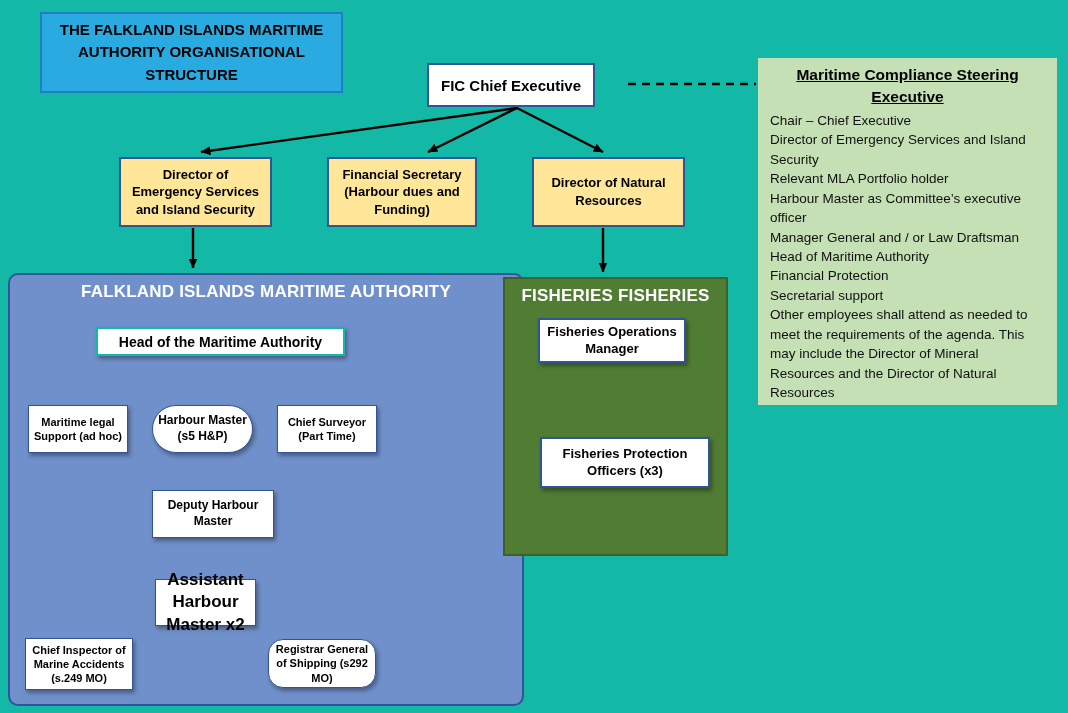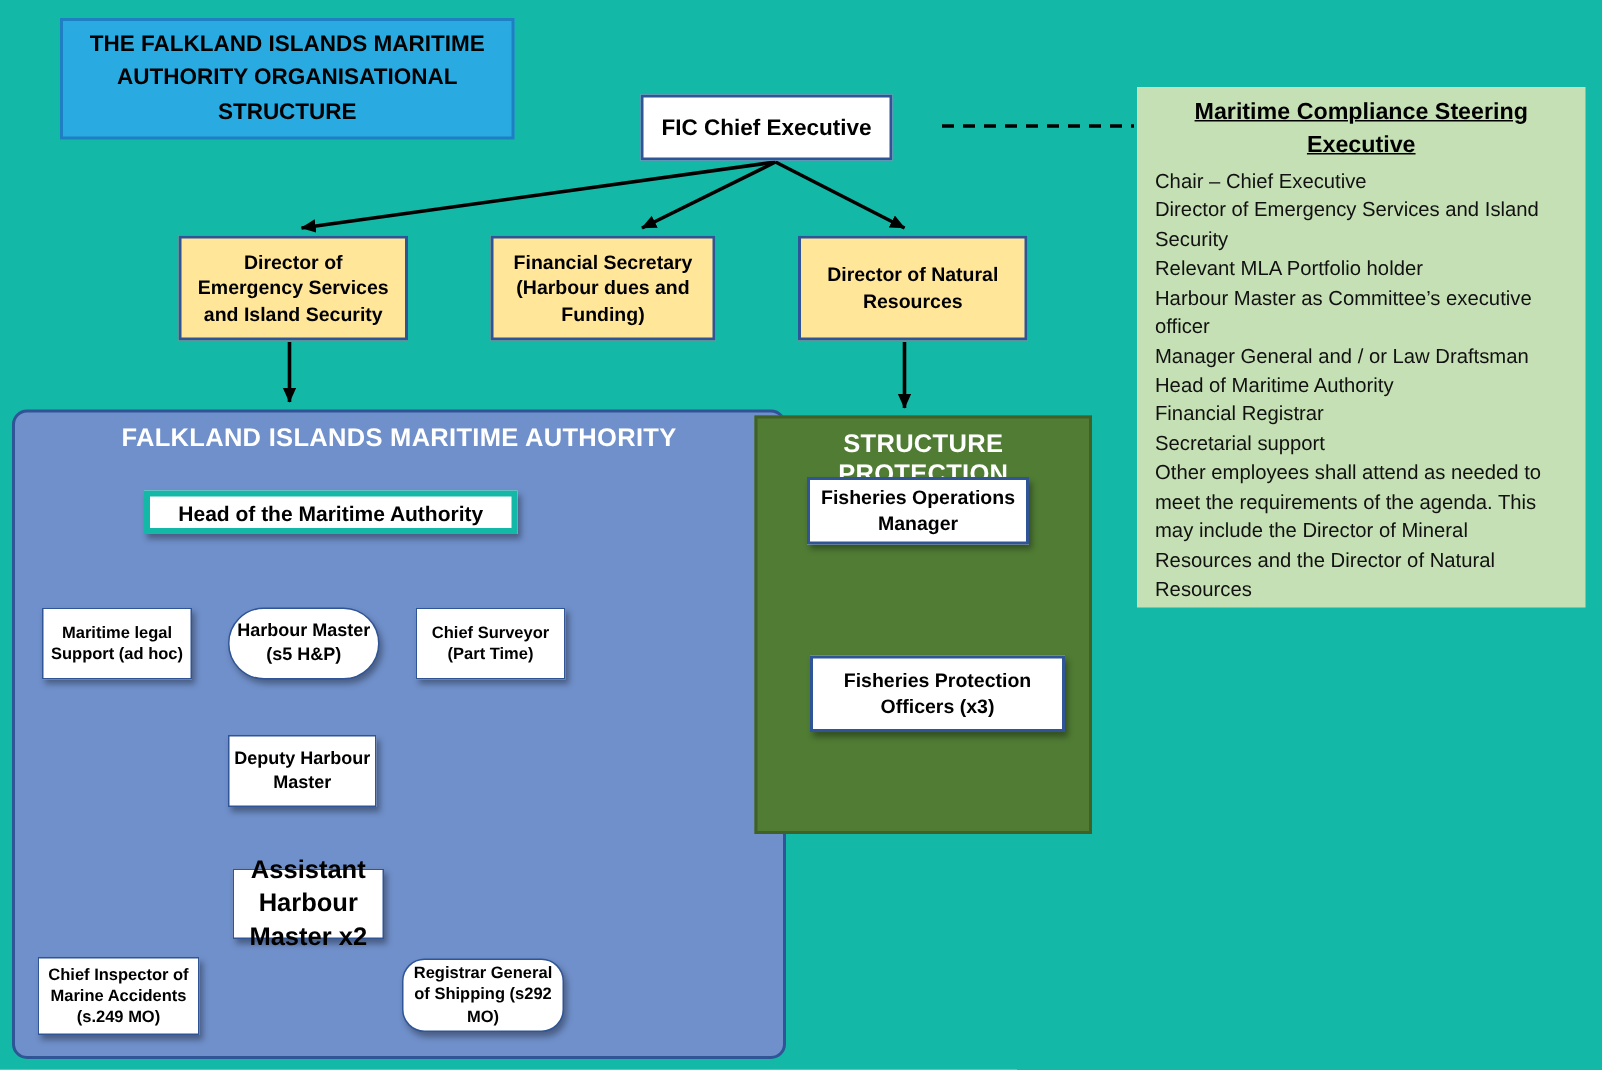--- a/index.html
+++ b/index.html
@@ -14,21 +14,21 @@
   .shadow{box-shadow:2px 3px 4px rgba(0,0,0,0.35);}
   .title-box{background:var(--cyan); border:2px solid var(--title-border);
     font-weight:bold; font-size:15px; line-height:1.5; padding:4px 10px;}
   .fic-box{background:#fff; border:2px solid var(--border-blue); font-weight:bold; font-size:15px;}
   .yellow-box{background:var(--yellow); border:2px solid var(--border-blue);
     font-weight:bold; font-size:13px; line-height:1.35; padding:2px 6px;}
   .panel-blue{background:var(--blue-panel); border:2px solid var(--border-blue);}
   .panel-green{background:var(--green-panel); border:2px solid #3F6128;}
   .panel-header{color:#fff; font-weight:bold; font-size:17px; text-align:center; padding-top:7px; letter-spacing:0.2px;}
   .white-node{background:#fff; border:1.5px solid var(--border-blue); font-weight:bold; line-height:1.3;}
-  .head-box{background:#fff; border:4px solid #14b8a6; font-weight:bold; font-size:14px;align-items:center;}
+  .head-box{background:#fff; border:2px solid #14b8a6; font-weight:bold; font-size:14px;align-items:center;}
   .committee{background:var(--light-green); padding:6px 12px 8px 12px;}
   .committee-title{font-weight:bold; font-size:15.5px; text-decoration:underline; text-align:center; line-height:1.45; margin-bottom:2px;}
   .committee-item{font-size:13.5px; line-height:1.44; color:#111;}
   svg.connectors{position:absolute; left:0; top:0; pointer-events:none;}
   line{stroke:#000;}
 </style>
 </head>
 <body>
 
 <div class="canvas">
@@ -76,21 +76,21 @@
 
   <div class="abs committee" style="left:758px; top:58px; width:299px; height:347px;">
     <div class="committee-title">Maritime Compliance Steering Executive</div>
     <div>
         <div class="committee-item">Chair – Chief Executive</div>
         <div class="committee-item">Director of Emergency Services and Island Security</div>
         <div class="committee-item">Relevant MLA Portfolio holder</div>
         <div class="committee-item">Harbour Master as Committee’s executive officer</div>
         <div class="committee-item">Manager General and / or Law Draftsman</div>
         <div class="committee-item">Head of Maritime Authority</div>
-        <div class="committee-item">Financial Registrar</div>
+        <div class="committee-item">Financial Protection</div>
         <div class="committee-item">Secretarial support</div>
         <div class="committee-item">Other employees shall attend as needed to meet the requirements of the agenda. This may include the Director of Mineral Resources and the Director of Natural Resources</div>
       </div>
   </div>
 
   <div class="abs node yellow-box" style="left:119px; top:157px; width:153px; height:70px;">
     <span>Director of Emergency Services and Island Security</span>
   </div>
   <div class="abs node yellow-box" style="left:327px; top:157px; width:150px; height:70px;">
     <span>Financial Secretary (Harbour dues and Funding)</span>
@@ -110,35 +110,35 @@
   <div class="abs node white-node shadow" style="left:28px; top:405px; width:100px; height:48px; font-size:11px; padding:2px;">
     <span>Maritime legal Support  (ad hoc)</span>
   </div>
   <div class="abs node white-node shadow" style="left:152px; top:405px; width:101px; height:48px; font-size:12px; padding:2px;border-radius:24px;">
     <span>Harbour Master (s5 H&amp;P)</span>
   </div>
   <div class="abs node white-node shadow" style="left:277px; top:405px; width:100px; height:48px; font-size:11px; padding:2px;">
     <span>Chief Surveyor (Part Time)</span>
   </div>
 
-  <div class="abs node white-node shadow" style="left:152px; top:490px; width:99px; height:48px; font-size:12px; padding:2px;">
+  <div class="abs node white-node shadow" style="left:152px; top:490px; width:122px; height:48px; font-size:12px; padding:2px;">
     <span>Deputy Harbour Master</span>
   </div>
   <div class="abs node white-node shadow" style="left:155px; top:579px; width:101px; height:47px; font-size:17px; padding:2px;">
     <span>Assistant Harbour Master x2</span>
   </div>
   <div class="abs node white-node shadow" style="left:25px; top:638px; width:108px; height:52px; font-size:11px; padding:2px;">
     <span>Chief Inspector  of Marine Accidents (s.249 MO)</span>
   </div>
   <div class="abs node white-node shadow" style="left:268px; top:639px; width:108px; height:49px; font-size:11px; padding:2px;border-radius:15px;">
     <span>Registrar General of Shipping  (s292 MO)</span>
   </div>
 
   <div class="abs panel-green" style="left:503px; top:277px; width:225px; height:279px;">
-    <div class="panel-header">STRUCTURE PROTECTION</div>
+    <div class="panel-header">FISHERIES FISHERIES</div>
   </div>
 
   <div class="abs node white-node shadow" style="left:538px; top:318px; width:148px; height:45px; font-size:13px; border-width:2px; padding:2px;">
     <span>Fisheries Operations Manager</span>
   </div>
   <div class="abs node white-node shadow" style="left:540px; top:437px; width:170px; height:51px; font-size:13px; border-width:2px; padding:2px;align-items:center;">
     <span>Fisheries Protection Officers (x3)</span>
   </div>
 
 </div>

